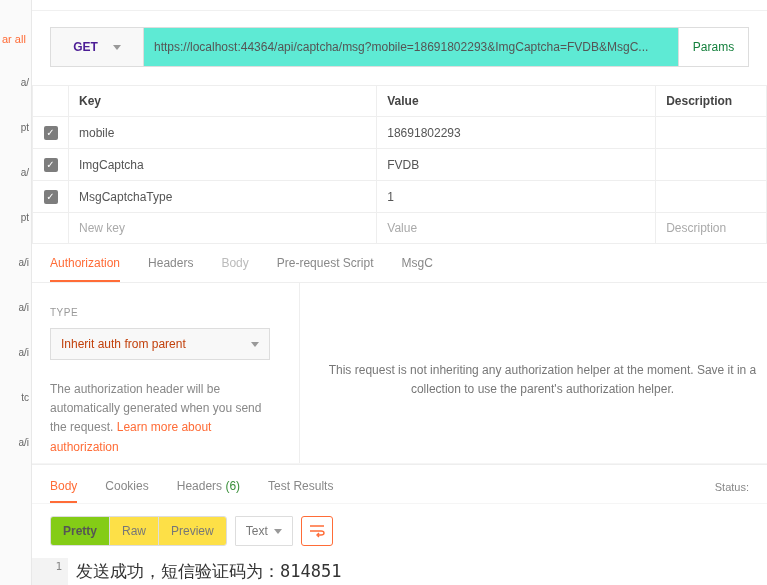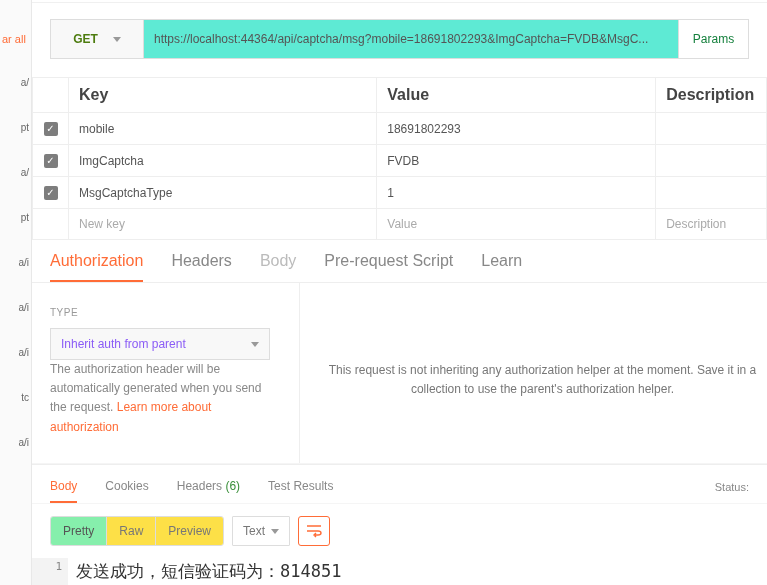--- a/index.html
+++ b/index.html
@@ -7,59 +7,59 @@
 
 .left-strip { position: absolute; left: 0; top: 0; width: 32px; height: 100%; background: #fafafa; border-right: 1px solid #e8e8e8; }
 .left-strip .clear-all { color: #ff6c37; font-size: 11px; padding: 4px 0 0 2px; margin-top: 29px; }
 .left-strip .item { font-size: 10px; color: #666; padding: 2px; margin-top: 30px; text-align: right; }
 
 .main { position: absolute; left: 32px; top: 0; right: 0; height: 100%; display: flex; flex-direction: column; }
 
 .top-row { height: 16px; border-bottom: 1px solid #f0f0f0; }
 
 .method-row { display: flex; align-items: center; gap: 0; padding: 16px 18px 18px 18px; }
-.method-btn { width: 94px; height: 40px; border: 1px solid #ddd; background: #f8f8f8; display: flex; align-items: center; justify-content: center; gap: 15px; color: #4d7c0f; font-size: 12px; font-weight: 600; }
+.method-btn { width: 94px; height: 40px; border: 1px solid #ddd; background: #f8f8f8; display: flex; align-items: center; justify-content: center; gap: 15px; color: #4c1d95; font-size: 12px; font-weight: 600; }
 .url-input { flex: 1; height: 40px; border: 1px solid #ddd; border-left: none; padding: 0 10px; font-size: 12px; color: #555; background: #5eead4; white-space: nowrap; overflow: hidden; text-overflow: ellipsis; line-height: 38px; }
 .params-btn { height: 40px; width: 70px; border: 1px solid #ddd; border-left: none; background: #fff; font-size: 12px; color: #15803d; text-align: center; line-height: 38px; }
 
 .params-table { width: 100%; border-collapse: collapse; }
-.params-table th { text-align: left; font-weight: 600; font-size: 16px; padding: 8px 10px; border: 1px solid #eee; color: #444; }
+.params-table th { text-align: left; font-weight: 600; font-size: 12px; padding: 8px 10px; border: 1px solid #eee; color: #444; }
 .params-table td { padding: 8px 10px; border: 1px solid #eee; font-size: 12px; color: #555; }
 .th-key { width: 42%; }
 .th-val { width: 38%; }
 .chk-cell { width: 36px; text-align: center; }
 .chk { width: 14px; height: 14px; background: #7d7d7d; border-radius: 2px; display: inline-flex; align-items: center; justify-content: center; color: #fff; font-size: 10px; line-height: 1; }
 .placeholder td { color: #aaa; }
 
-.tabs { display: flex; gap: 28px; padding: 12px 18px 0 18px; border-bottom: 1px solid #eee; font-size: 16px; }
+.tabs { display: flex; gap: 28px; padding: 12px 18px 0 18px; border-bottom: 1px solid #eee; font-size: 12px; }
 .tab { padding: 0 0 10px 0; color: #888; cursor: pointer; }
 .tab.active { color: #ff6c37; border-bottom: 2px solid #ff6c37; }
 .tab.light { color: #bbb; }
 
 .auth-section { display: flex; border-bottom: none; min-height: 180px; }
 .auth-left { width: 268px; padding: 24px 18px; border-right: 1px solid #eee; }
 .auth-left .label { font-size: 10px; color: #999; letter-spacing: 0.5px; margin-bottom: 10px; }
-.auth-select { width: 220px; height: 32px; border: 1px solid #ddd; background: #f8f8f8; padding: 0 10px; display: flex; align-items: center; justify-content: space-between; font-size: 12px; color: #8b5cf6; }
+.auth-select { width: 220px; height: 32px; border: 1px solid #ddd; background: #f8f8f8; padding: 0 10px; display: flex; align-items: center; justify-content: space-between; font-size: 12px; color: #c2410c; margin-bottom: 20px; }
 .auth-desc { font-size: 12px; color: #888; line-height: 1.6; }
 .auth-desc .link { color: #ff6c37; }
 .auth-right { flex: 1; padding: 78px 10px 0 28px; font-size: 12px; color: #777; text-align: center; line-height: 1.6; }
 
 .spacer { flex: 1; border-top: 1px solid #f5f5f5; }
 
 .resp-tabs-row { display: flex; align-items: center; padding: 6px 18px 0 18px; border-top: 1px solid #eee; }
 .resp-tabs { display: flex; gap: 28px; flex: 1; font-size: 12px; }
 .resp-tabs .tab { padding: 8px 0; }
 .resp-tabs .count { color: #3a8f3a; }
 .status { font-size: 11px; color: #888; }
 
 .resp-toolbar { display: flex; align-items: center; gap: 8px; padding: 12px 18px; border-top: 1px solid #f5f5f5; }
 .btn-group { display: flex; border: 1px solid #ddd; border-radius: 3px; overflow: hidden; }
 .btn-group .seg { padding: 7px 12px; font-size: 12px; color: #777; background: #fde047; border-right: 1px solid #ddd; }
 .btn-group .seg:last-child { border-right: none; }
-.btn-group .seg.active { background: #86efac; color: #555; font-weight: 400; }
+.btn-group .seg.active { background: #84cc16; color: #555; font-weight: 700; }
 .text-dd { display: flex; align-items: center; gap: 6px; border: 1px solid #ddd; padding: 7px 10px; font-size: 12px; color: #777; border-radius: 1px; }
 .wrap-btn { width: 32px; height: 30px; border: 1px solid #ff6c37; border-radius: 3px; color: #ff6c37; display: flex; align-items: center; justify-content: center; font-size: 14px; }
 
 .resp-body { display: flex; background: #fff; }
 .ln { width: 36px; background: #f3f3f3; text-align: right; padding: 2px 6px; font-size: 11px; color: #888; font-family: monospace; }
 .content { padding: 2px 8px; font-size: 17px; font-family: monospace; color: #333; text-align: right; }
 
 .chev { width: 0; height: 0; border-left: 4px solid transparent; border-right: 4px solid transparent; border-top: 5px solid #999; }
 </style>
 </head>
@@ -125,21 +125,21 @@
         <td>Description</td>
       </tr>
     </tbody>
   </table>
 
   <div class="tabs">
     <div class="tab active">Authorization</div>
     <div class="tab">Headers</div>
     <div class="tab light">Body</div>
     <div class="tab">Pre-request Script</div>
-    <div class="tab">Learn</div>
+    <div class="tab">MsgC</div>
   </div>
 
   <div class="auth-section">
     <div class="auth-left">
       <div class="label">TYPE</div>
       <div class="auth-select">
         <span>Inherit auth from parent</span>
         <span class="chev"></span>
       </div>
       <div class="auth-desc">

